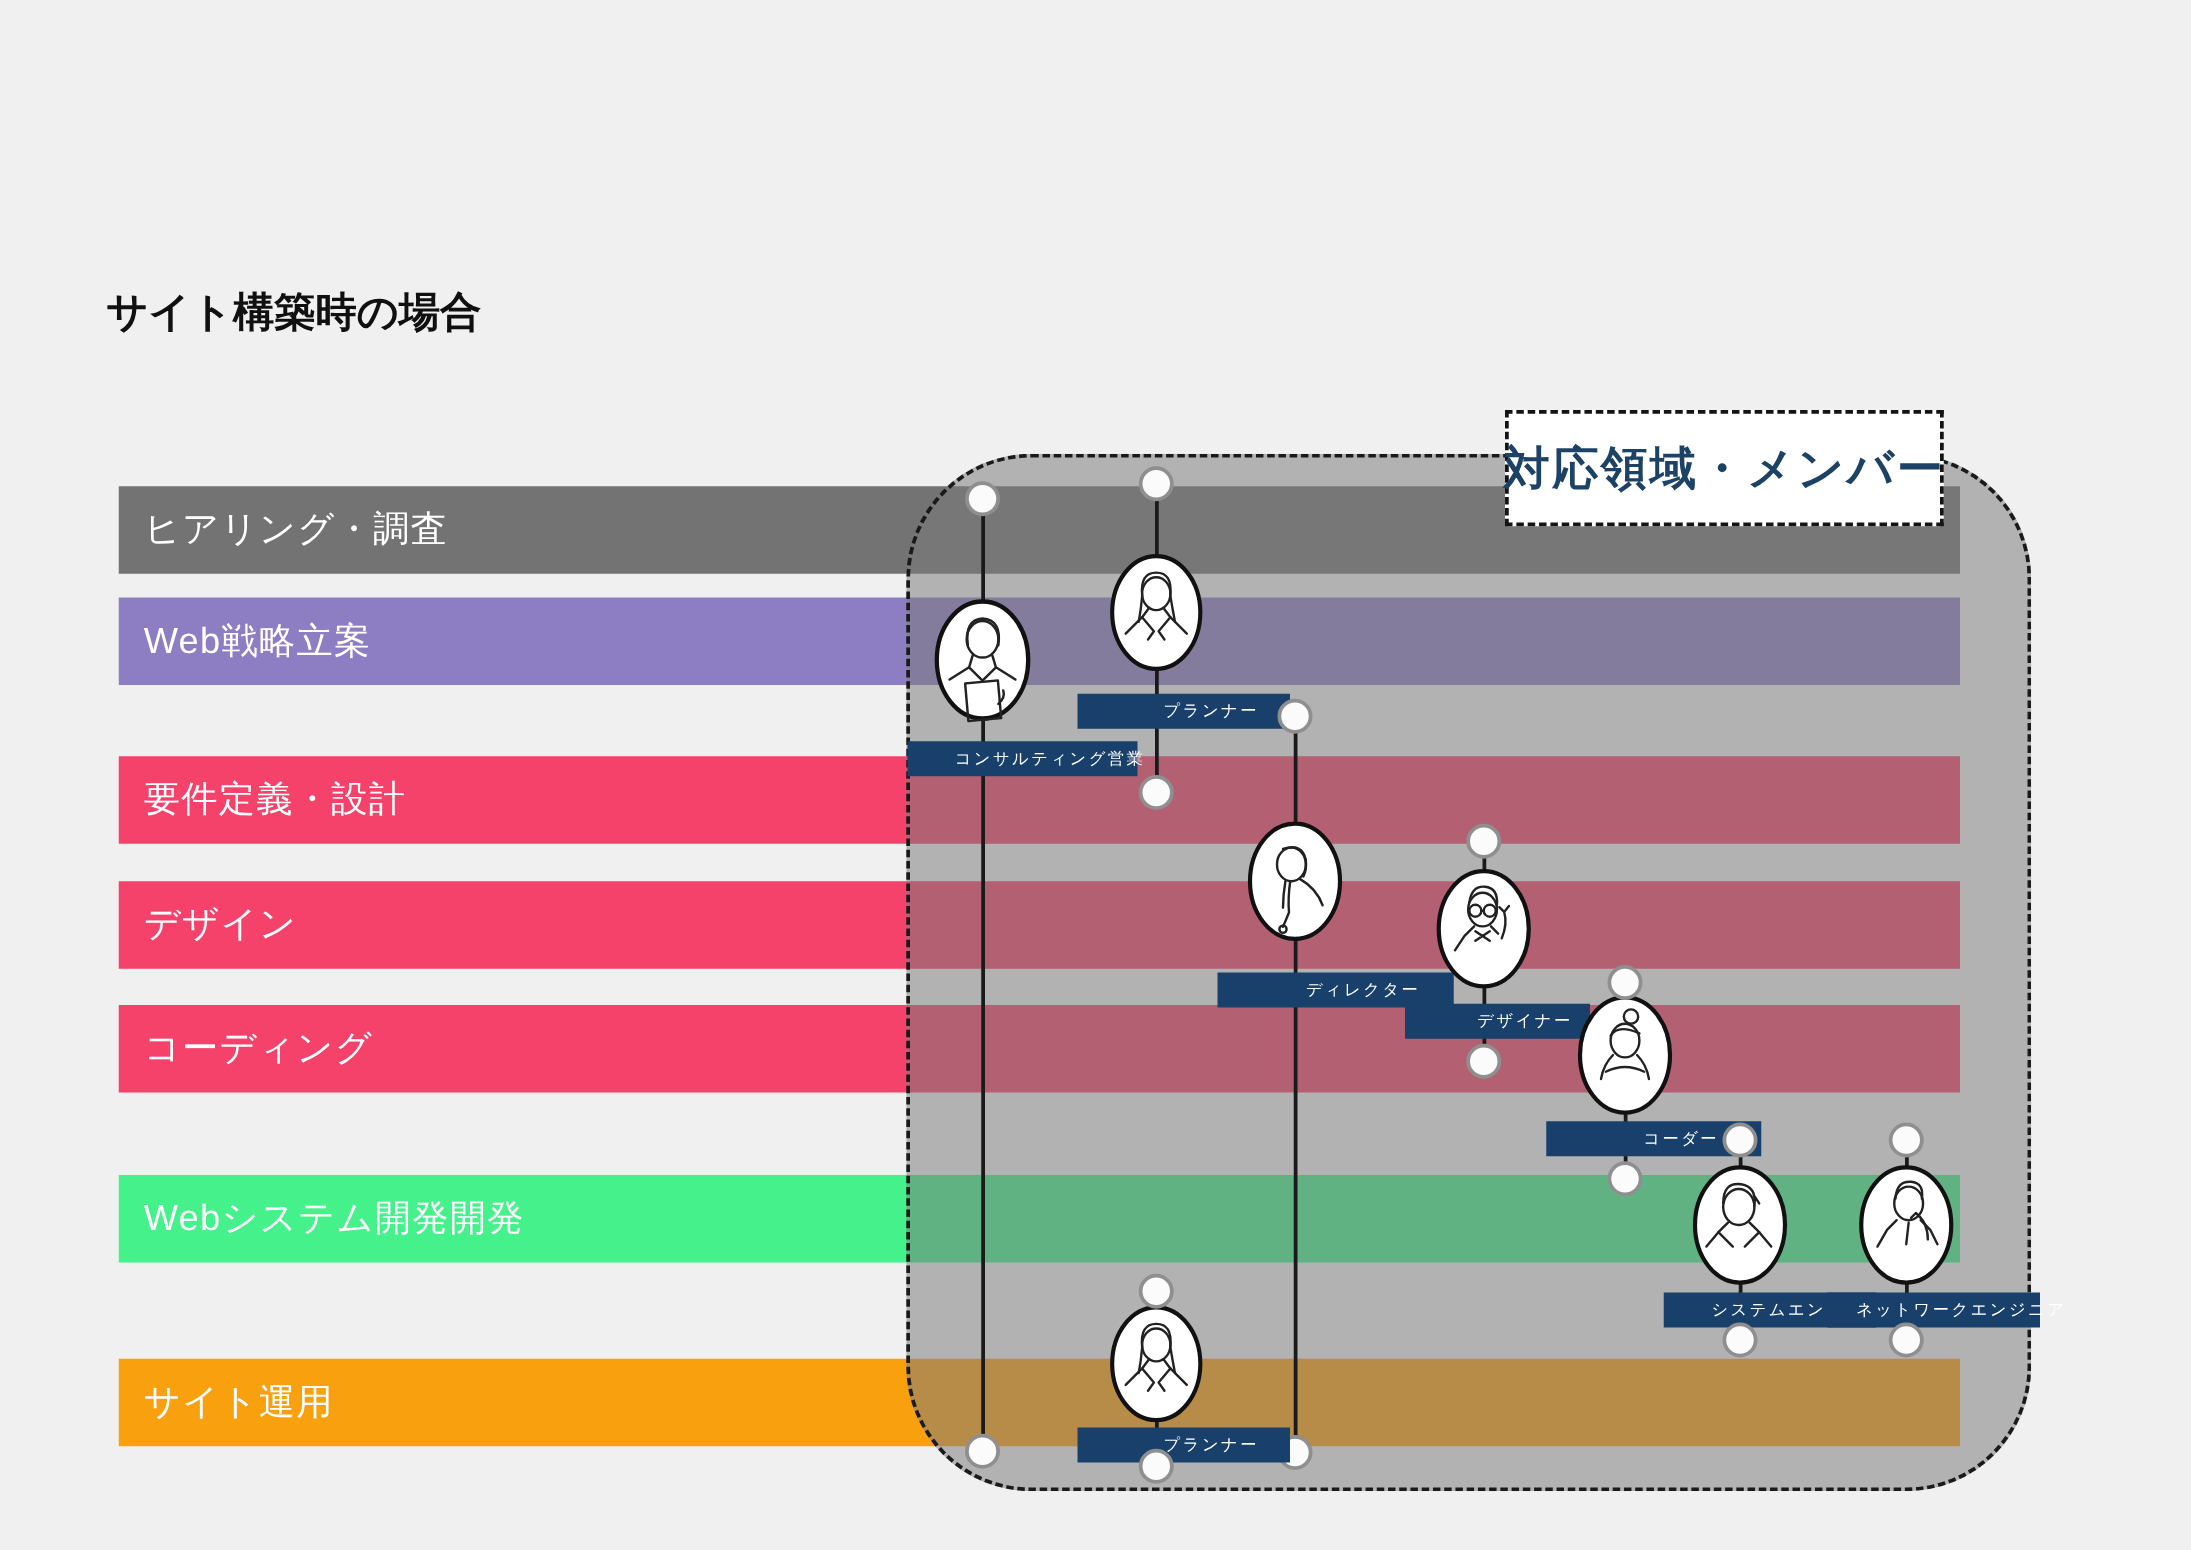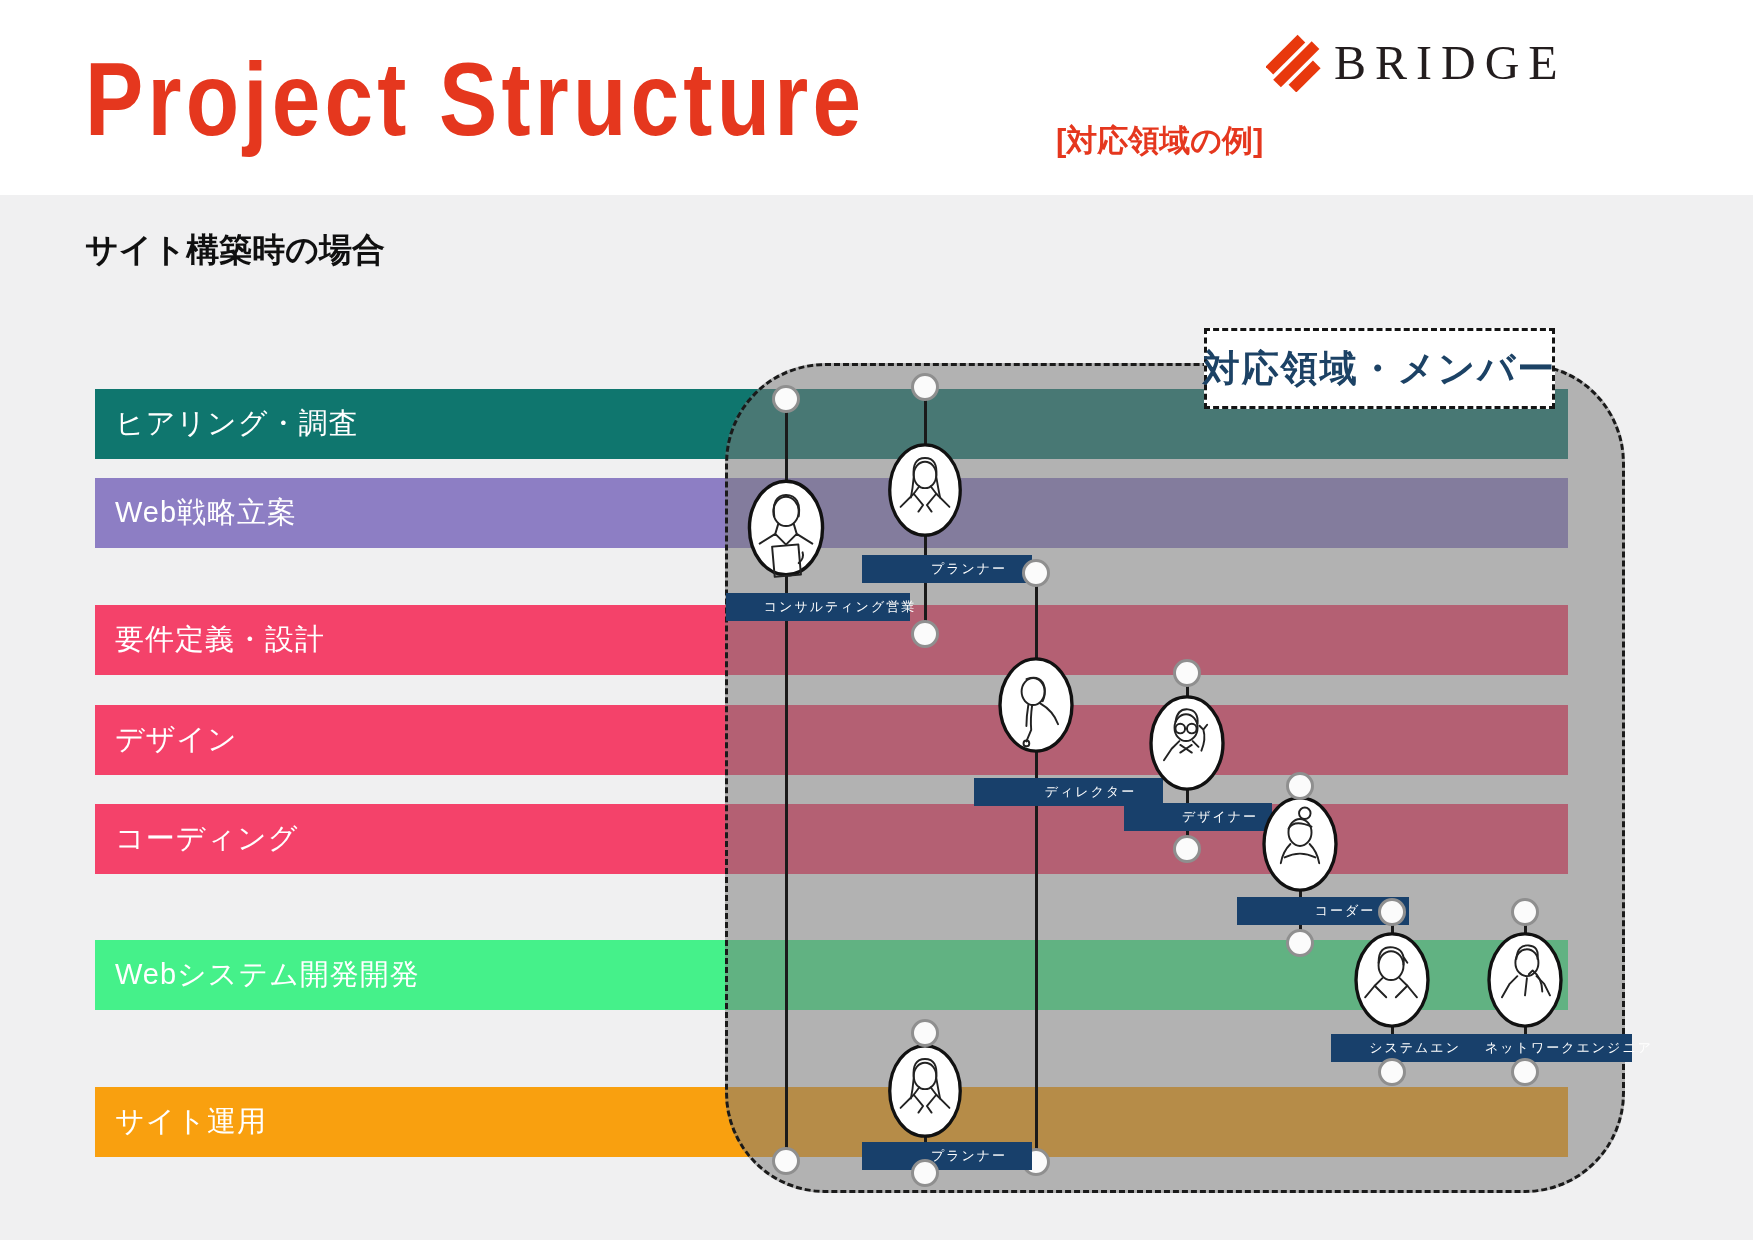--- a/index.html
+++ b/index.html
@@ -14,55 +14,41 @@
   #logo-text{font-family:"Liberation Serif","DejaVu Serif",serif;font-size:48px;color:#231d1e;
              letter-spacing:9px;margin-left:10px;line-height:58px;}
   
   #section-title{position:absolute;left:85px;top:228px;font-size:33px;font-weight:bold;color:#101010;}
   
   .bar{position:absolute;left:95px;width:1473px;height:70px;display:flex;align-items:center;}
   .bar-label{color:#ffffff;font-size:29px;padding-left:20px;letter-spacing:1px;white-space:nowrap;}
   
   #overlay{position:absolute;left:725px;top:363px;width:900px;height:830px;
            background:rgba(123,123,123,.53);border:3px dashed #1a1a1a;border-radius:100px;box-sizing:border-box;}
-  #coverage-box{position:absolute;left:1204px;top:328px;width:351px;height:81px;background:#ffffff;
+  #coverage-box{position:absolute;left:1204px;top:328px;width:351px;height:93px;background:#ffffff;
                 border:3px dashed #141414;box-sizing:border-box;display:flex;align-items:center;justify-content:center;}
   #coverage-box span{font-size:37px;font-weight:bold;color:#1c4265;letter-spacing:2px;white-space:nowrap;}
   
   .vline{position:absolute;width:3px;background:#1a1a1a;}
   .marker{position:absolute;width:28px;height:28px;border-radius:50%;background:#fbfbfb;
           border:3px solid #8f8f8f;box-sizing:border-box;}
   .avatar{position:absolute;}
   .role-label{position:absolute;height:28px;background:#18406b;color:#ffffff;display:flex;
               align-items:center;justify-content:center;font-size:13px;letter-spacing:2px;white-space:nowrap;padding-left:44px;}
 </style>
 </head>
 <body>
 
 <div id="stage">
 
-  <div id="header">
-    <div id="main-title">Project Structure</div>
-    <div id="sub-title">[対応領域の例]</div>
-    <div id="logo">
-      <svg width="58" height="58" viewBox="0 0 64 64">
-        <g transform="rotate(-45 32 32)" fill="#e8380d">
-          <rect x="6" y="12" width="50" height="12"></rect>
-          <rect x="2" y="28" width="60" height="12"></rect>
-          <rect x="10" y="44" width="38" height="12"></rect>
-        </g>
-      </svg>
-      <span id="logo-text">BRIDGE</span>
-    </div>
-  </div>
 
   <div id="section-title">サイト構築時の場合</div>
 
   <div id="bars">
-      <div class="bar" style="top: 389px; background: #0f766e;">
+      <div class="bar" style="top: 389px; background: #737373;">
         <span class="bar-label">ヒアリング・調査</span>
       </div>
       <div class="bar" style="top: 478px; background: rgb(141, 126, 196);">
         <span class="bar-label">Web戦略立案</span>
       </div>
       <div class="bar" style="top: 605px; background: rgb(244, 66, 106);">
         <span class="bar-label">要件定義・設計</span>
       </div>
       <div class="bar" style="top: 705px; background: rgb(244, 66, 106);">
         <span class="bar-label">デザイン</span>

